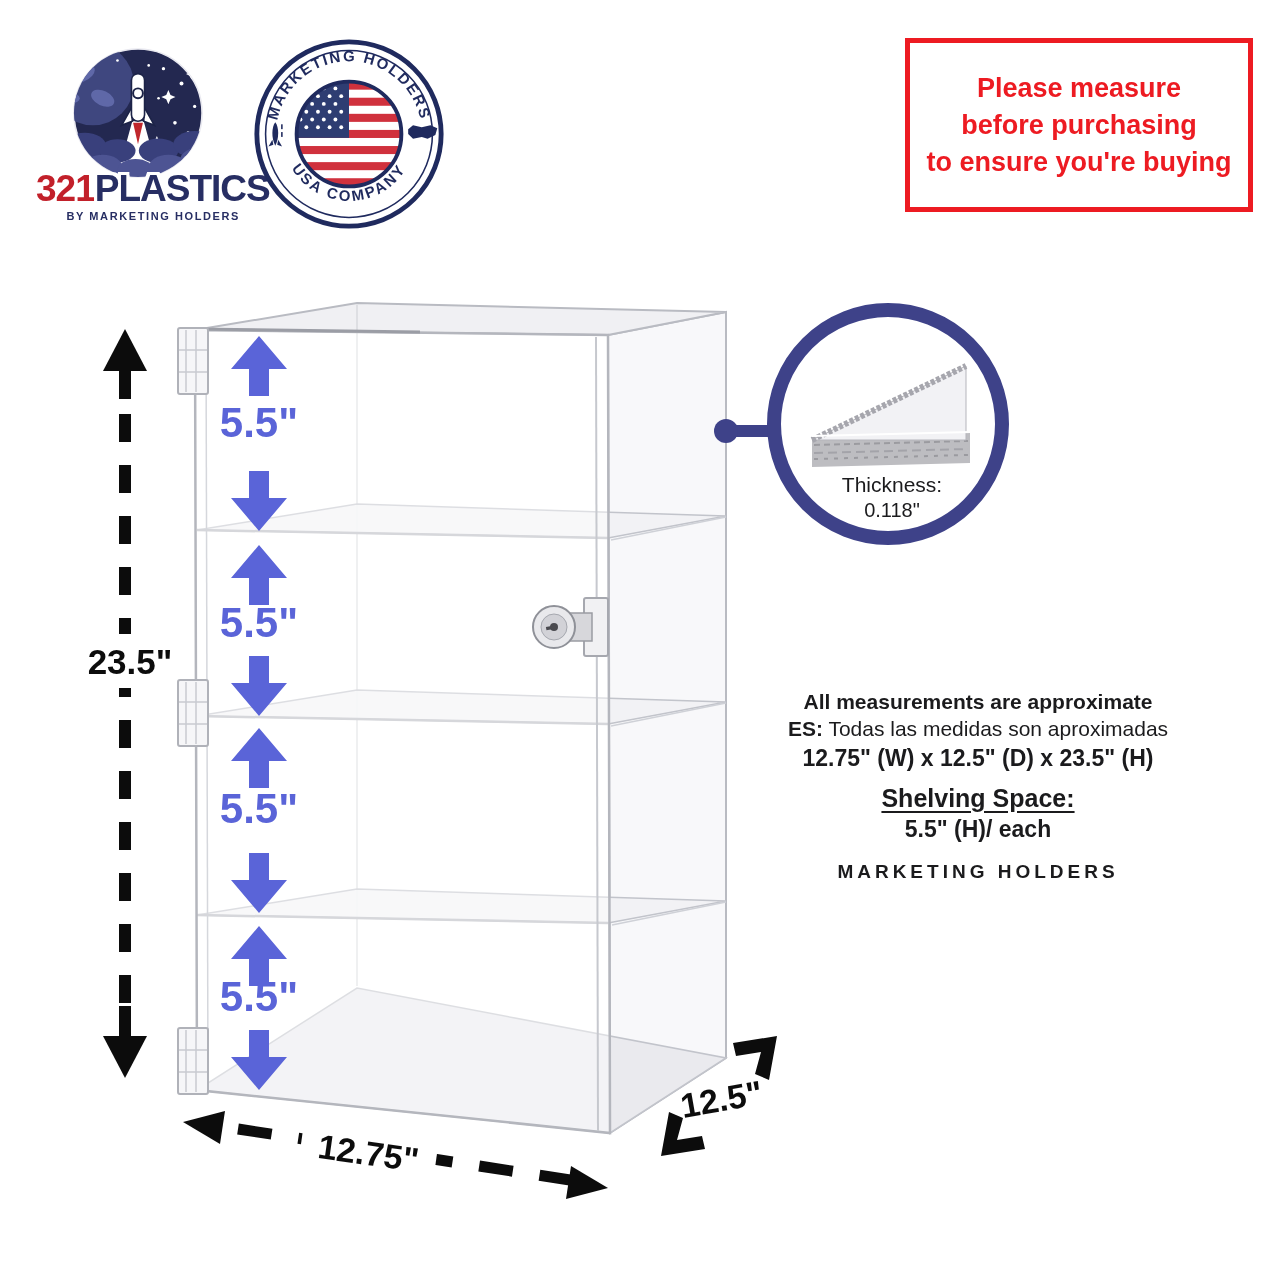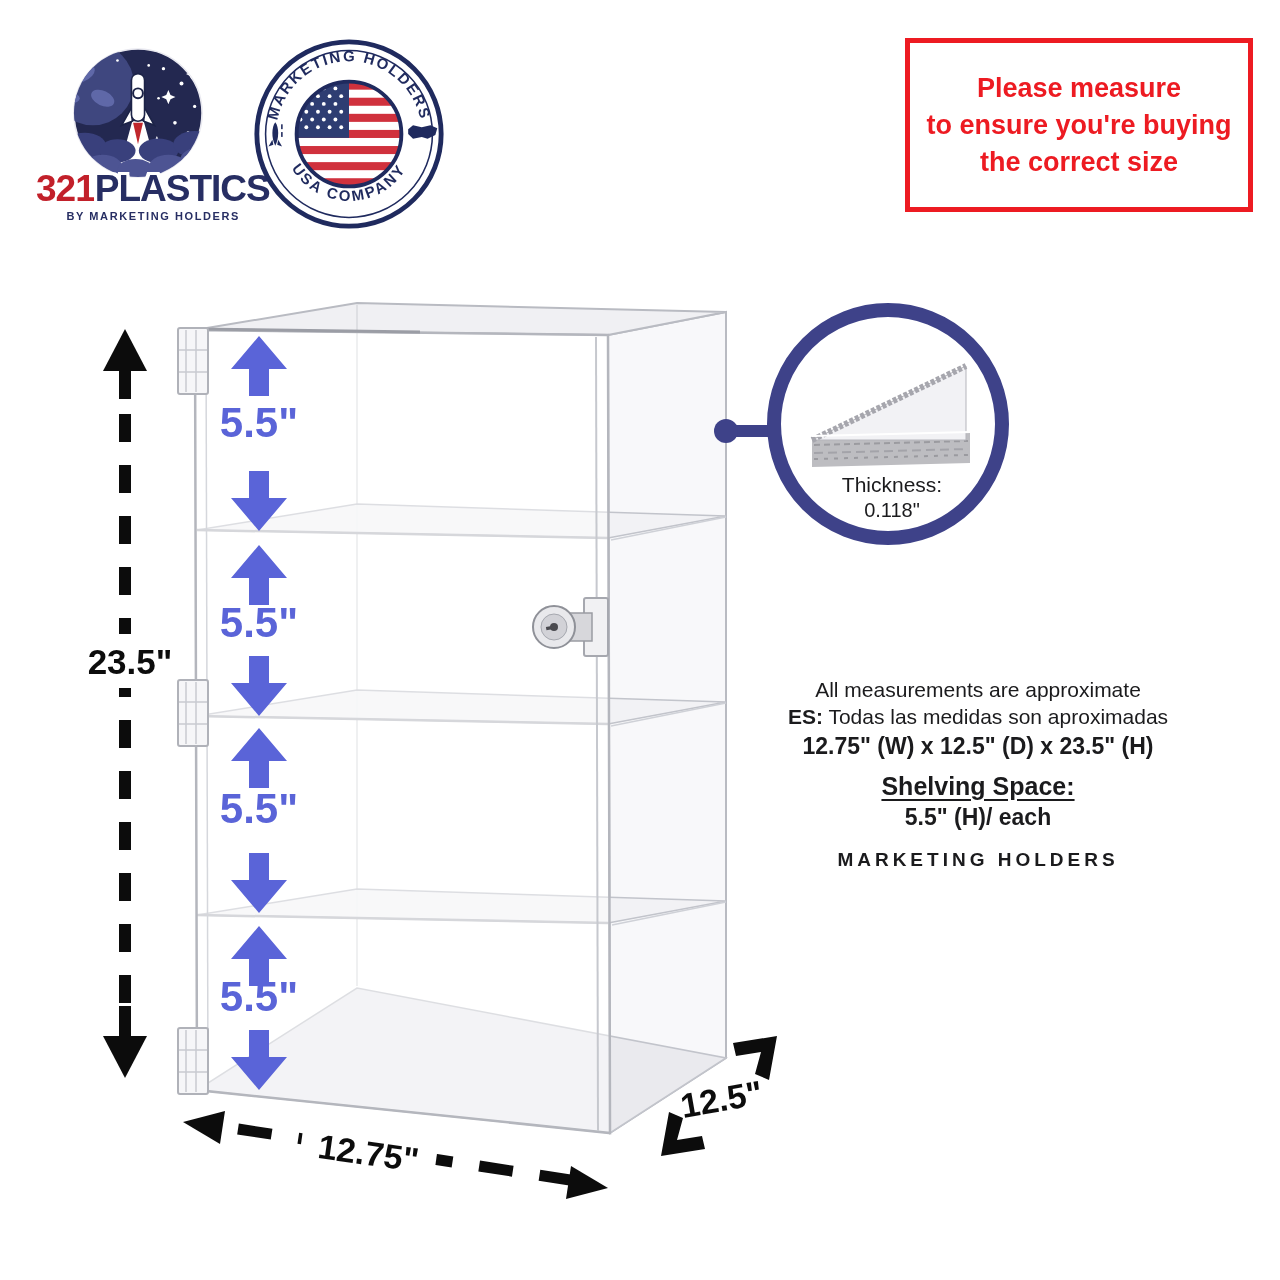--- a/index.html
+++ b/index.html
@@ -19,21 +19,21 @@
   .badge{position:absolute;left:252px;top:37px;width:194px;height:194px;}
   
   .warnbox{position:absolute;left:905px;top:38px;width:348px;height:174px;box-sizing:border-box;
            border:5px solid #ed1b22;background:#fff;display:flex;flex-direction:column;
            justify-content:center;align-items:center;}
   .warnline{color:#ed1b22;font-weight:bold;font-size:27px;line-height:37px;text-align:center;}
   
   .diagram{position:absolute;left:0;top:0;width:1280px;height:1280px;}
   
   .info{position:absolute;left:768px;top:676px;width:420px;text-align:center;color:#1b1b1d;}
-  .info .l1{font-size:21px;font-weight:400;line-height:27px;}
+  .info .l1{font-size:21px;font-weight:700;line-height:27px;margin-top:12px;}
   .info .l2{font-size:21px;font-weight:400;line-height:27px;}
   .info .l2 b{font-weight:bold;}
   .info .head{margin-top:12px;font-size:25px;font-weight:600;
               text-decoration:underline;text-underline-offset:4px;}
   .info .val{font-size:23px;font-weight:bold;white-space:nowrap;margin-top:3px;}
   .info .val2{font-size:23px;font-weight:600;margin-top:3px;}
   .info .brandfoot{margin-top:18px;font-size:19px;font-weight:bold;letter-spacing:4px;}
 </style>
 </head>
 <body>
@@ -152,22 +152,22 @@
           <rect x="6" y="-2" width="1.6" height="5"></rect>
       </g>
       <g fill="#1f2a5e" transform="translate(176,100)">
         <path d="M-15,-5 l5,-4 l9,2 l9,-2 l7,3 l-2,7 l-8,4 l-6,-2 l-9,2 l-5,-5 z"></path>
       </g>
     </svg>
   </div>
 
   <div class="warnbox">
     <div class="warnline">Please measure</div>
+    <div class="warnline">before purchasing</div>
     <div class="warnline">to ensure you're buying</div>
-    <div class="warnline">the correct size</div>
   </div>
 
   <svg class="diagram" viewBox="0 0 1280 1280">
 
     <polygon points="608,335 726,312 726,1058 610,1133" fill="#f8f8fa" stroke="#b9bbc2" stroke-width="2"></polygon>
 
     <polygon points="195,330 608,335 726,312 357,303" fill="#f0f0f3" stroke="#b9bbc2" stroke-width="2"></polygon>
 
     <line x1="357" y1="305" x2="357" y2="986" stroke="#d8dade" stroke-width="1.5"></line>
 

